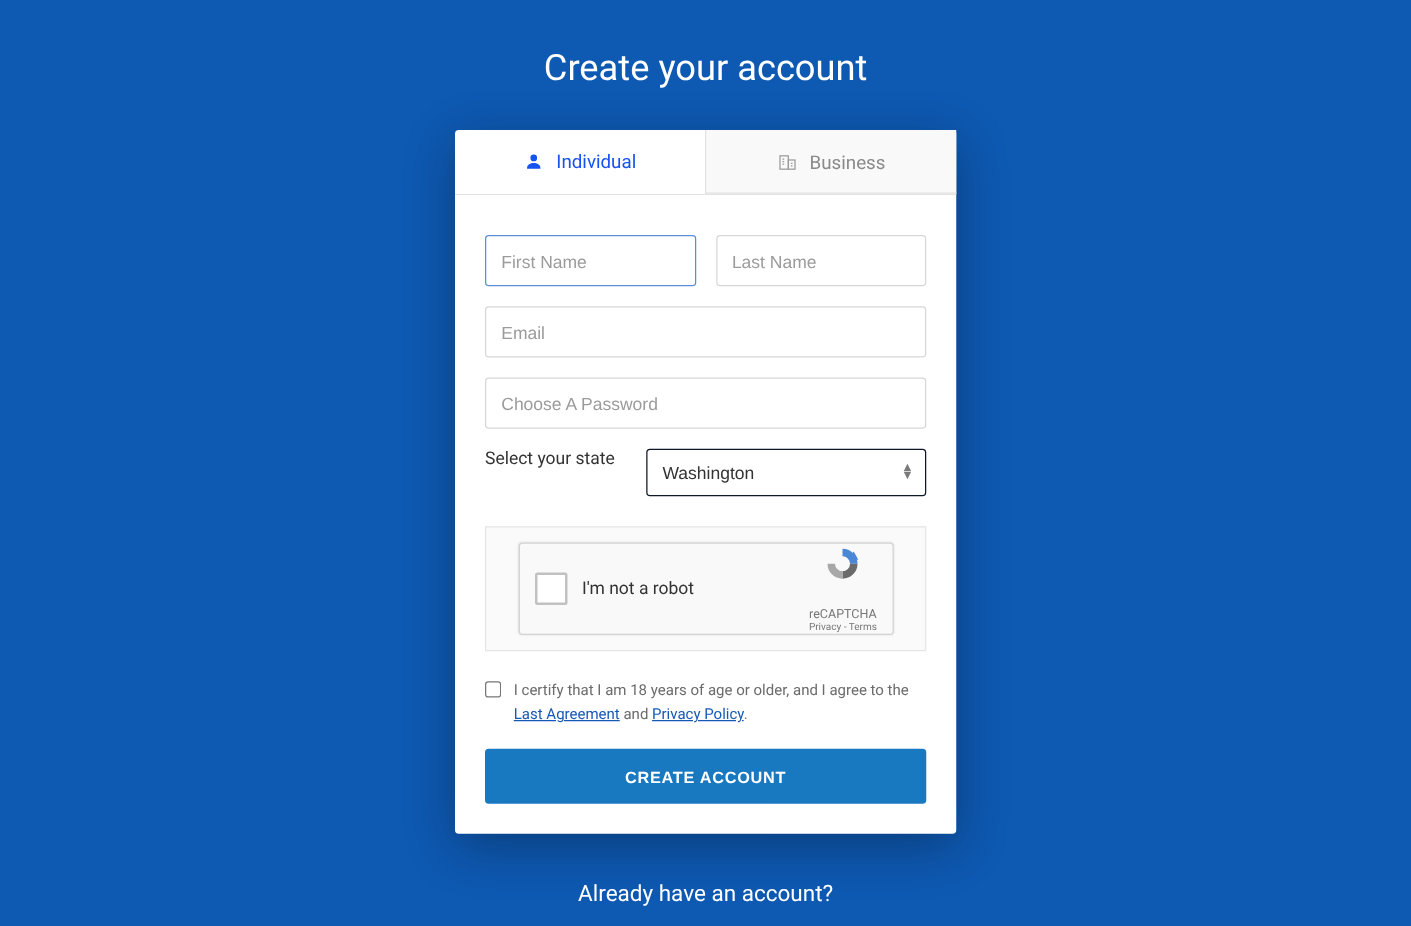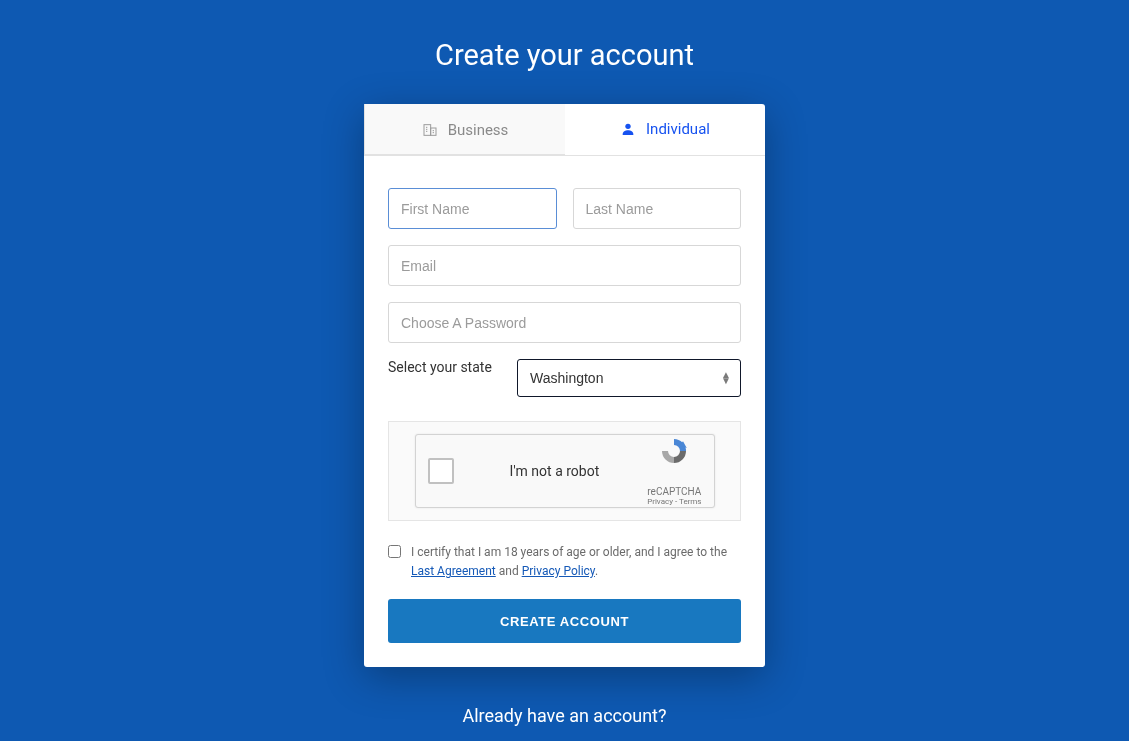--- a/index.html
+++ b/index.html
@@ -133,21 +133,20 @@
     .recaptcha {
       background: #f9f9f9;
       border: 1px solid #d3d3d3;
       border-radius: 3px;
       width: 300px;
       height: 74px;
       display: flex;
       align-items: center;
       padding: 0 12px;
       box-shadow: 0 0 2px rgba(0,0,0,0.1);
-      gap: 44px;
     }
     .recaptcha-check {
       width: 26px;
       height: 26px;
       border: 2px solid #c1c1c1;
       border-radius: 2px;
       background: #fff;
       margin-right: 12px;
       cursor: pointer;
     }
@@ -213,42 +212,42 @@
     }
   </style>
 </head>
 <body>
 
 <div class="container">
   <h1 class="page-title">Create your account</h1>
 
   <div class="card">
     <div class="tabs">
+      <div class="tab tab-individual">
+        <span class="person-icon">
+          <svg width="16" height="16" viewBox="0 0 24 24" fill="#1652f0">
+            <circle cx="12" cy="8" r="4"></circle>
+            <path d="M4 20c0-4 4-6 8-6s8 2 8 6v1H4v-1z"></path>
+          </svg>
+        </span>
+        <span class="tab-label">Individual</span>
+      </div>
       <div class="tab tab-business">
         <span class="business-icon">
           <svg width="16" height="16" viewBox="0 0 24 24" fill="none" stroke="#9b9b9b" stroke-width="1.5">
             <rect x="3" y="4" width="10" height="16"></rect>
             <rect x="13" y="9" width="8" height="11"></rect>
             <line x1="6" y1="8" x2="8" y2="8"></line>
             <line x1="6" y1="11" x2="8" y2="11"></line>
             <line x1="6" y1="14" x2="8" y2="14"></line>
             <line x1="16" y1="13" x2="18" y2="13"></line>
             <line x1="16" y1="16" x2="18" y2="16"></line>
           </svg>
         </span>
         <span class="tab-label">Business</span>
-      </div>
-      <div class="tab tab-individual">
-        <span class="person-icon">
-          <svg width="16" height="16" viewBox="0 0 24 24" fill="#1652f0">
-            <circle cx="12" cy="8" r="4"></circle>
-            <path d="M4 20c0-4 4-6 8-6s8 2 8 6v1H4v-1z"></path>
-          </svg>
-        </span>
-        <span class="tab-label">Individual</span>
       </div>
     </div>
 
     <div class="form-body">
       <div class="name-row">
         <input class="input input-first" type="text" placeholder="First Name" style="">
         <input class="input" type="text" placeholder="Last Name" style="">
       </div>
       <div class="field-row">
         <input class="input" type="email" placeholder="Email" style="">

